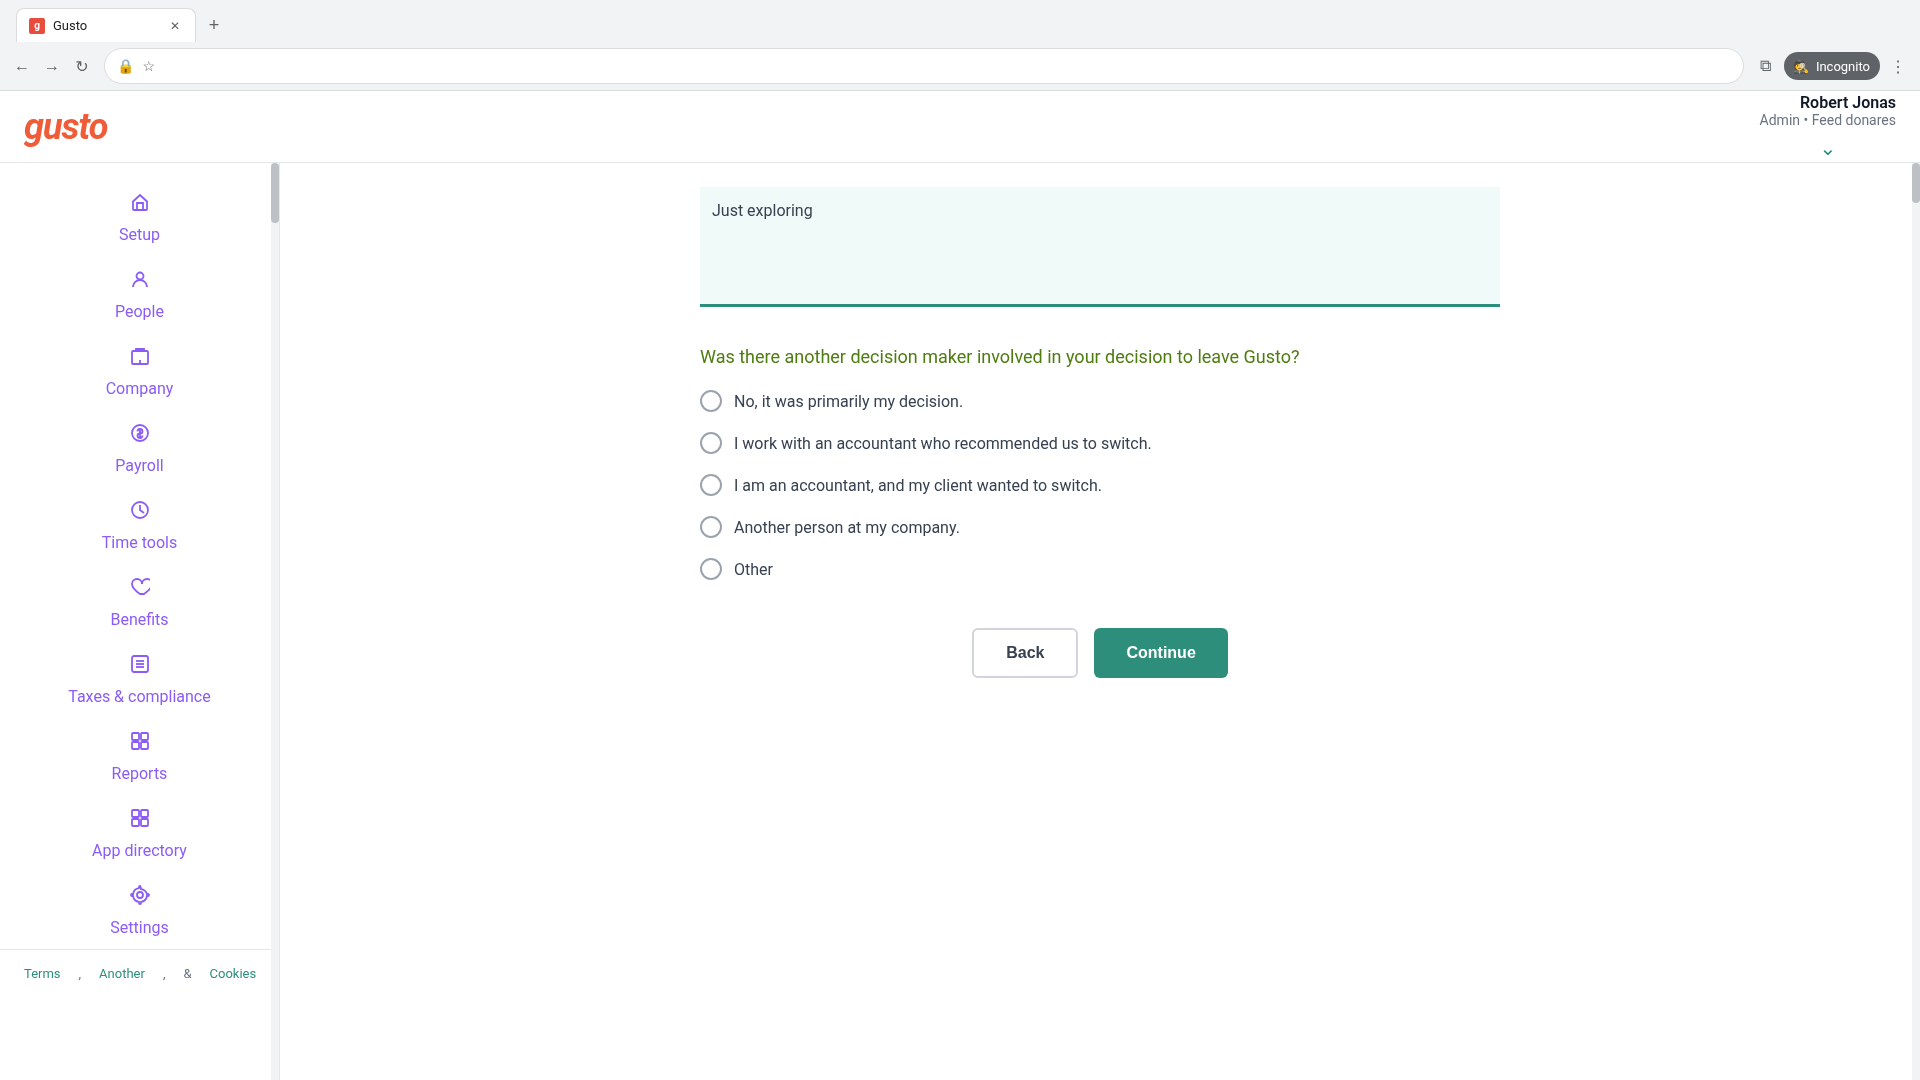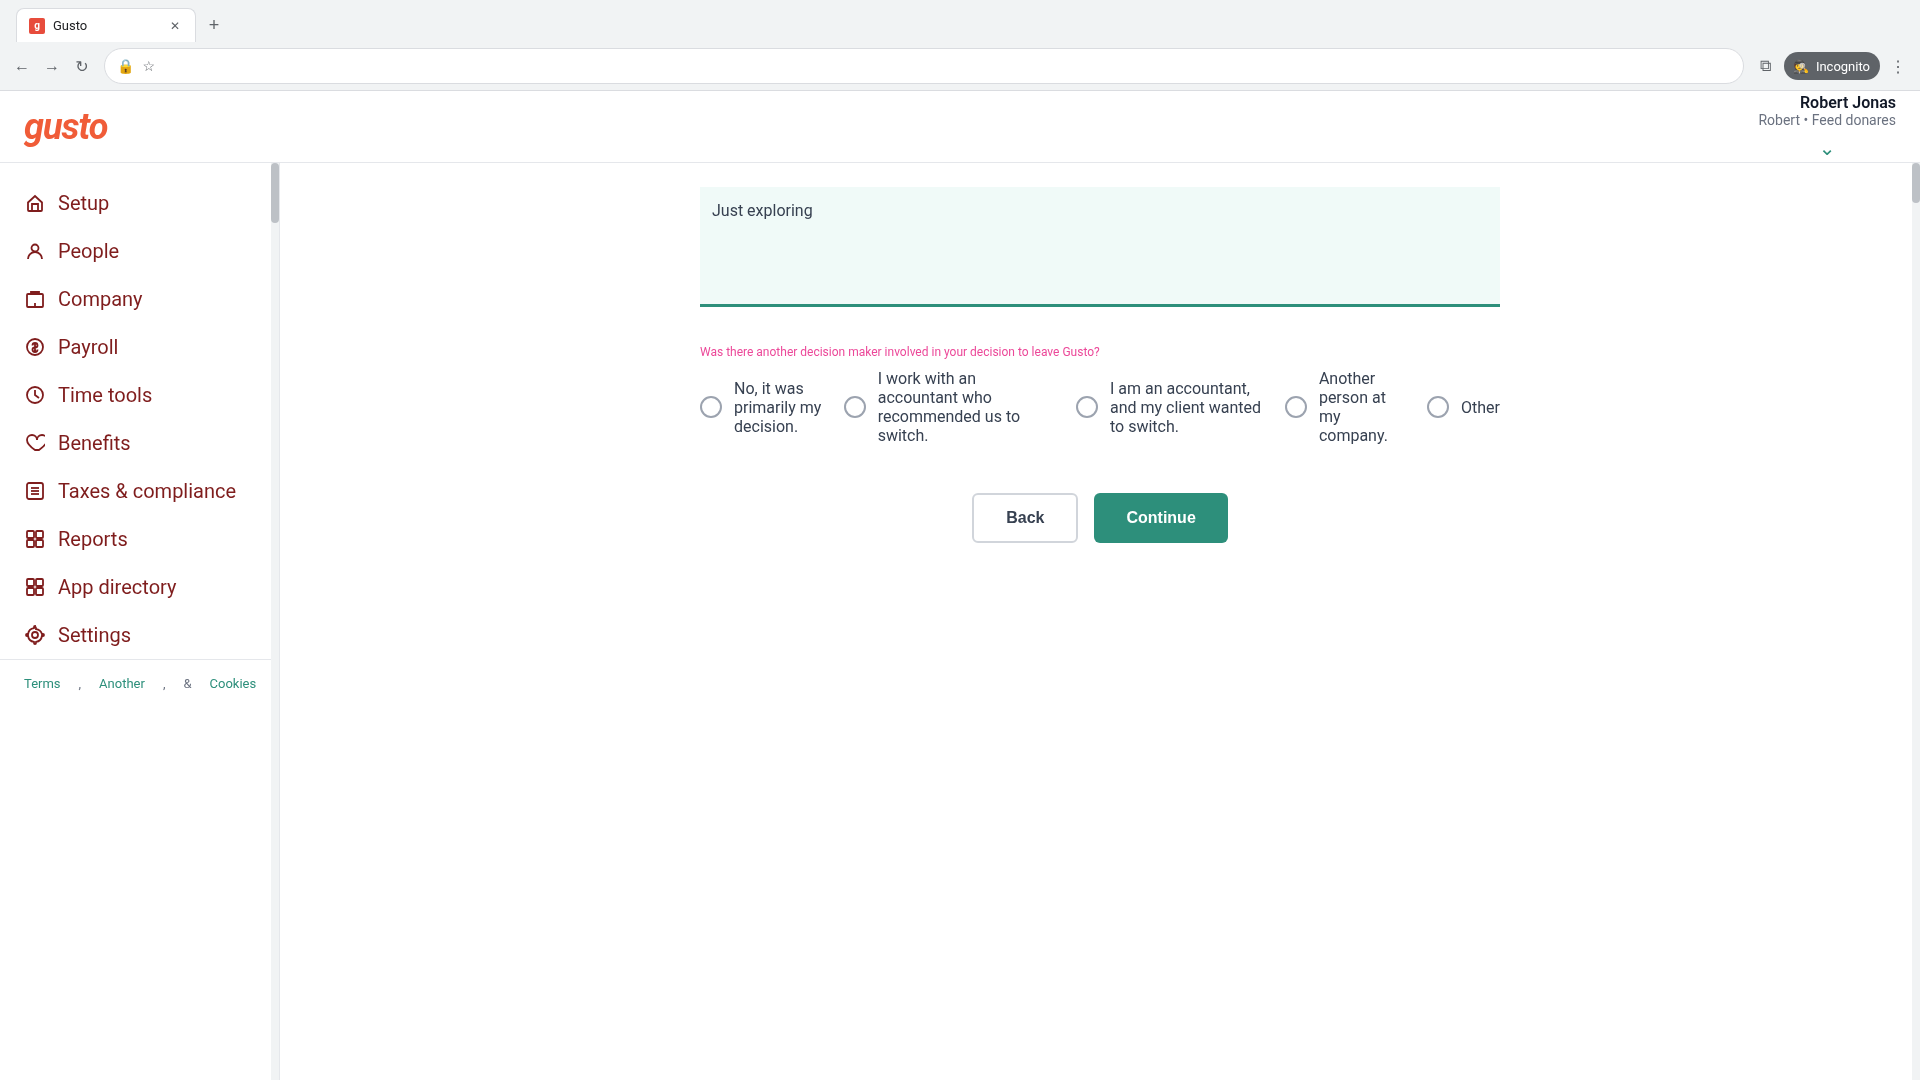--- a/index.html
+++ b/index.html
@@ -146,24 +146,25 @@
       display: flex;
       flex-direction: column;
     }
     .sidebar-nav { flex: 1; }
     .nav-item {
       display: flex;
       align-items: center;
       gap: 12px;
       padding: 12px 24px;
       cursor: pointer;
-      color: #7f1d1d;
-      font-size: 20px;
+      color: #8b5cf6;
+      font-size: 16px;
       border-radius: 0;
       text-decoration: none;
+      flex-direction: column;
     }
     .nav-icon {
       width: 22px; height: 22px;
       display: flex; align-items: center; justify-content: center;
       color: inherit;
     }
     .sidebar-footer {
       padding: 16px 24px;
       border-top: 1px solid #e5e7eb;
     }
@@ -231,28 +232,29 @@
       background: #f0faf8;
       padding: 12px;
       font-family: inherit;
       line-height: 1.5;
     }
 
     .question-section {
       margin-top: 32px;
     }
     .question-text {
-      font-size: 12px;
-      color: #ec4899;
-      margin-bottom: 8px;
+      font-size: 18px;
+      color: #4d7c0f;
+      margin-bottom: 20px;
       line-height: 1.5;
     }
 
     .radio-group {
       display: flex;
+      flex-direction: column;
       gap: 20px;
     }
     .radio-option {
       display: flex;
       align-items: center;
       gap: 12px;
       cursor: pointer;
     }
     .radio-input {
       width: 22px; height: 22px;
@@ -346,21 +348,21 @@
   </div>
 </div>
 
 <div class="app-container">
 
   <div class="app-header">
     <div class="logo">gusto</div>
     <div class="user-menu">
       <div class="user-info">
         <div class="user-name">Robert Jonas</div>
-        <div class="user-role">Robert • Feed donares</div>
+        <div class="user-role">Admin • Feed donares</div>
       </div>
       <span class="chevron-down">⌄</span>
     </div>
   </div>
 
   <div class="app-body">
 
     <div class="sidebar-scroll-container">
       <div class="sidebar">
         <nav class="sidebar-nav">

